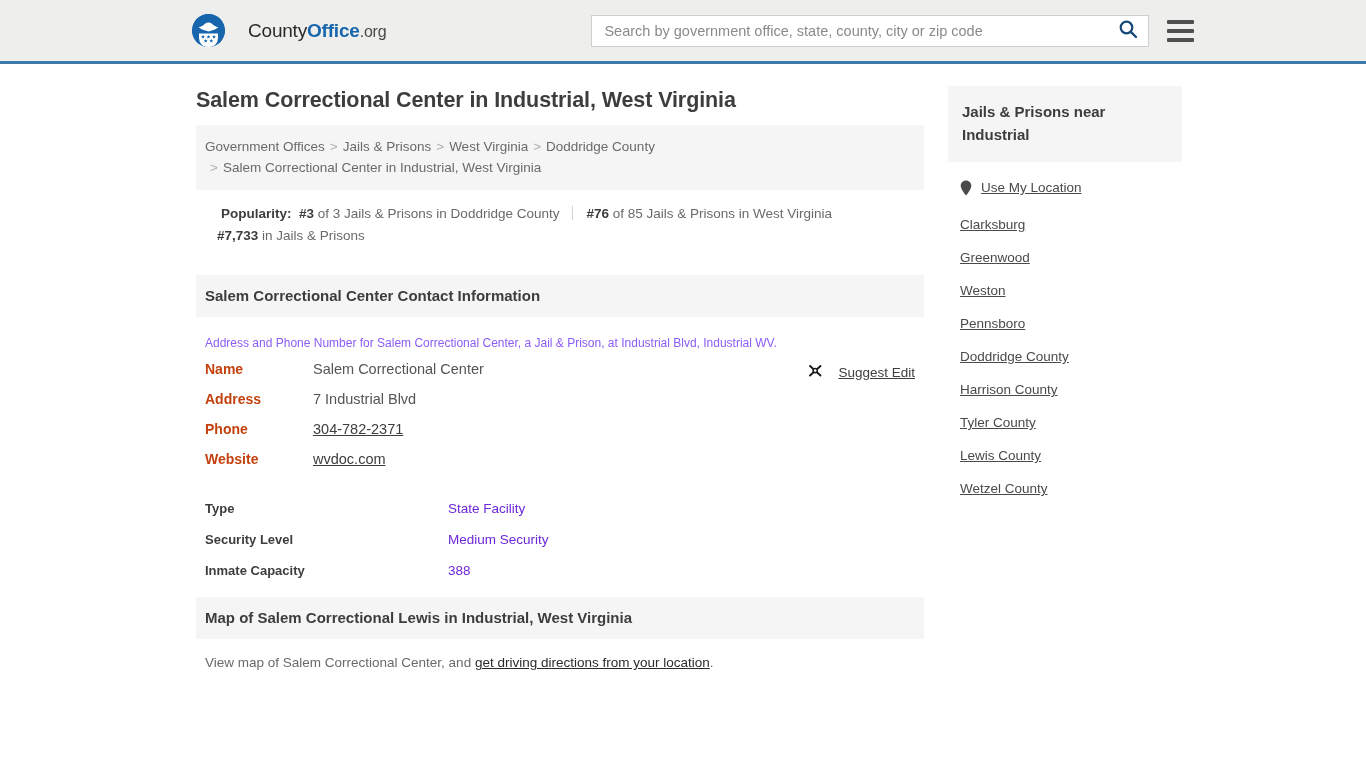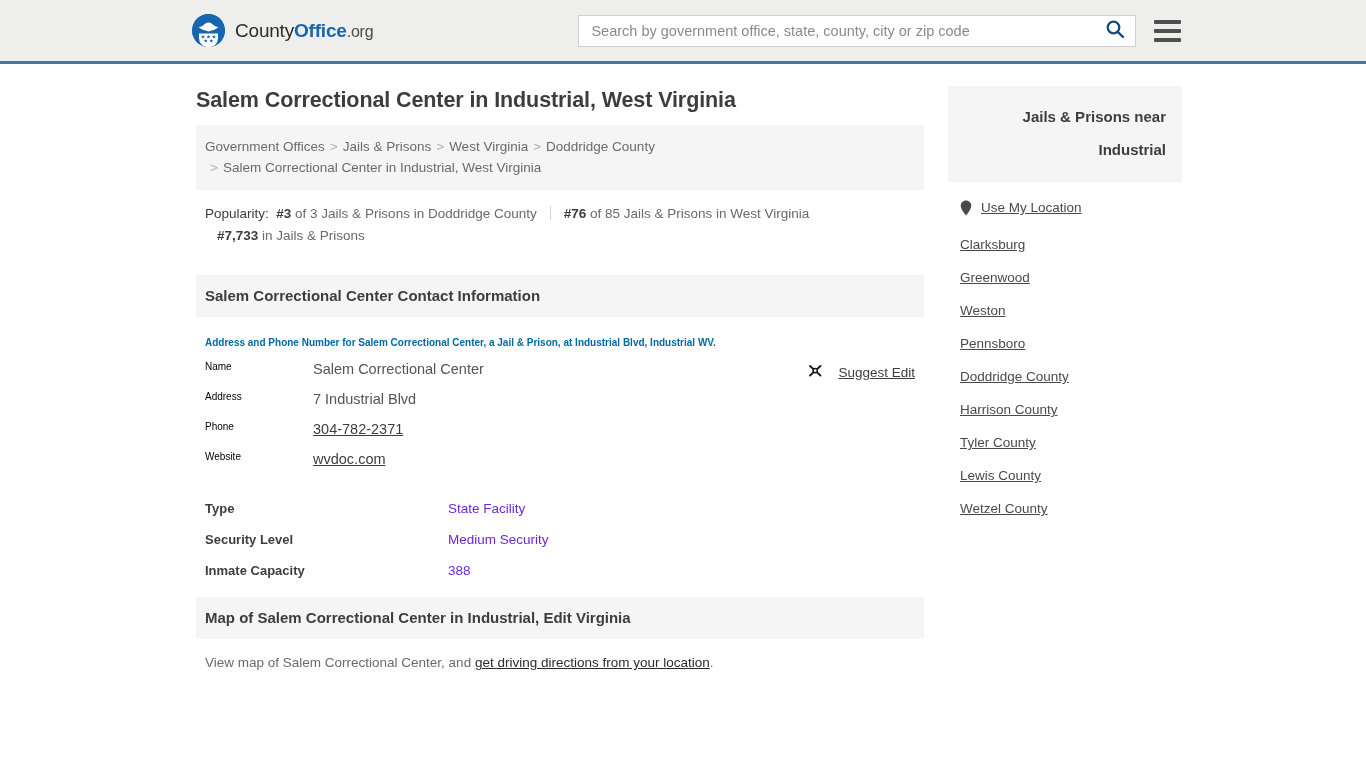--- a/index.html
+++ b/index.html
@@ -18,21 +18,21 @@
     height: 64px;
     background: #eeeeec;
     border-bottom: 3px solid #3c78a8;
     display: flex;
     align-items: center;
   }
   .logo-wrap {
     display: flex;
     align-items: center;
     margin-left: 192px;
-    gap: 10px;
+    gap: 23px;
     cursor: pointer;
   }
   .logo-mark {
     width: 33px; height: 33px;
     border-radius: 50%;
     background: #1665ad;
     display: flex; align-items: center; justify-content: center;
     flex-direction: column;
     position: relative;
     overflow: hidden;
@@ -120,53 +120,52 @@
   .breadcrumb .sep { color: #b0b0b0; padding: 0 5px; }
   .breadcrumb .current { color: #6a6a6a; }
 
   
   .popularity {
     font-size: 13.5px;
     color: #6a6a6a;
     padding: 13px 9px 10px 9px;
     line-height: 22px;
   }
-  .popularity b { color: #3d3d3d; font-weight: normal; }
+  .popularity b { color: #3d3d3d; font-weight: bold; margin-left: 16px; }
   .pop-item { white-space: nowrap; }
   .pop-rank { color: #3d3d3d; font-weight: bold; }
   .pop-divider {
     display: inline-block;
     border-left: 1px solid #d4d4d4;
     height: 14px;
     margin: 0 13px -2px 13px;
   }
 
   
   .section-bar {
     background: #f5f5f5;
     padding: 12px 10px 13px 9px;
     font-size: 15px;
     font-weight: bold;
     color: #3d3d3d;
     margin-top: 18px;
   }
   .section-desc {
-    font-size: 10px;
-    color: #0369a1;
+    font-size: 12px;
+    color: #8b5cf6;
     padding: 16px 9px 8px 9px;
     line-height: 20px;
-    font-weight: bold;
   }
 
   
   .info-table { width: 100%; padding: 0 9px; position: relative; }
   .info-row { display: flex; align-items: flex-start; margin-bottom: 14px; }
   .info-label {
     width: 108px; flex: none;
-    font-size: 10px; font-weight: normal; color: #000000;
+    font-size: 14px; font-weight: bold; color: #c2410c;
   }
   .info-value {
     font-size: 14.5px; color: #555555;
   }
   .info-value a {
     color: #3d3d3d;
     text-decoration: underline;
   }
   .suggest-edit {
     position: absolute;
@@ -198,22 +197,21 @@
   }
   .map-desc a { color: #2b2b2b; text-decoration: underline; }
 
   
   .side-header {
     background: #f5f5f5;
     padding: 14px 16px 16px 14px;
     font-size: 15px;
     font-weight: bold;
     color: #3d3d3d;
-    line-height: 33px;
-    text-align: right;
+    line-height: 23px;
   }
   .side-list { padding: 18px 0 0 12px; }
   .side-item {
     display: flex;
     gap: 9px;
     margin-bottom: 18px;
     font-size: 13.5px;
   }
   .side-item a {
     color: #4a4a4a;
@@ -320,21 +318,21 @@
       <div class="detail-row">
         <div class="detail-label">Security Level</div>
         <div class="detail-value">Medium Security</div>
       </div>
       <div class="detail-row">
         <div class="detail-label">Inmate Capacity</div>
         <div class="detail-value">388</div>
       </div>
     </div>
 
-    <div class="section-bar" style="margin-top:19px;">Map of Salem Correctional Center in Industrial, Edit Virginia</div>
+    <div class="section-bar" style="margin-top:19px;">Map of Salem Correctional Lewis in Industrial, West Virginia</div>
     <div class="map-desc"><span>View map of Salem Correctional Center, and </span><a href="#">get driving directions from your location</a><span>.</span></div>
 
   </div>
 
   <div class="side-col">
     <div class="side-header">Jails &amp; Prisons near Industrial</div>
     <div class="side-list">
       <div class="side-item">
         <span class="pin-icon">
           <svg width="12" height="16" viewBox="0 0 12 16" aria-hidden="true">

